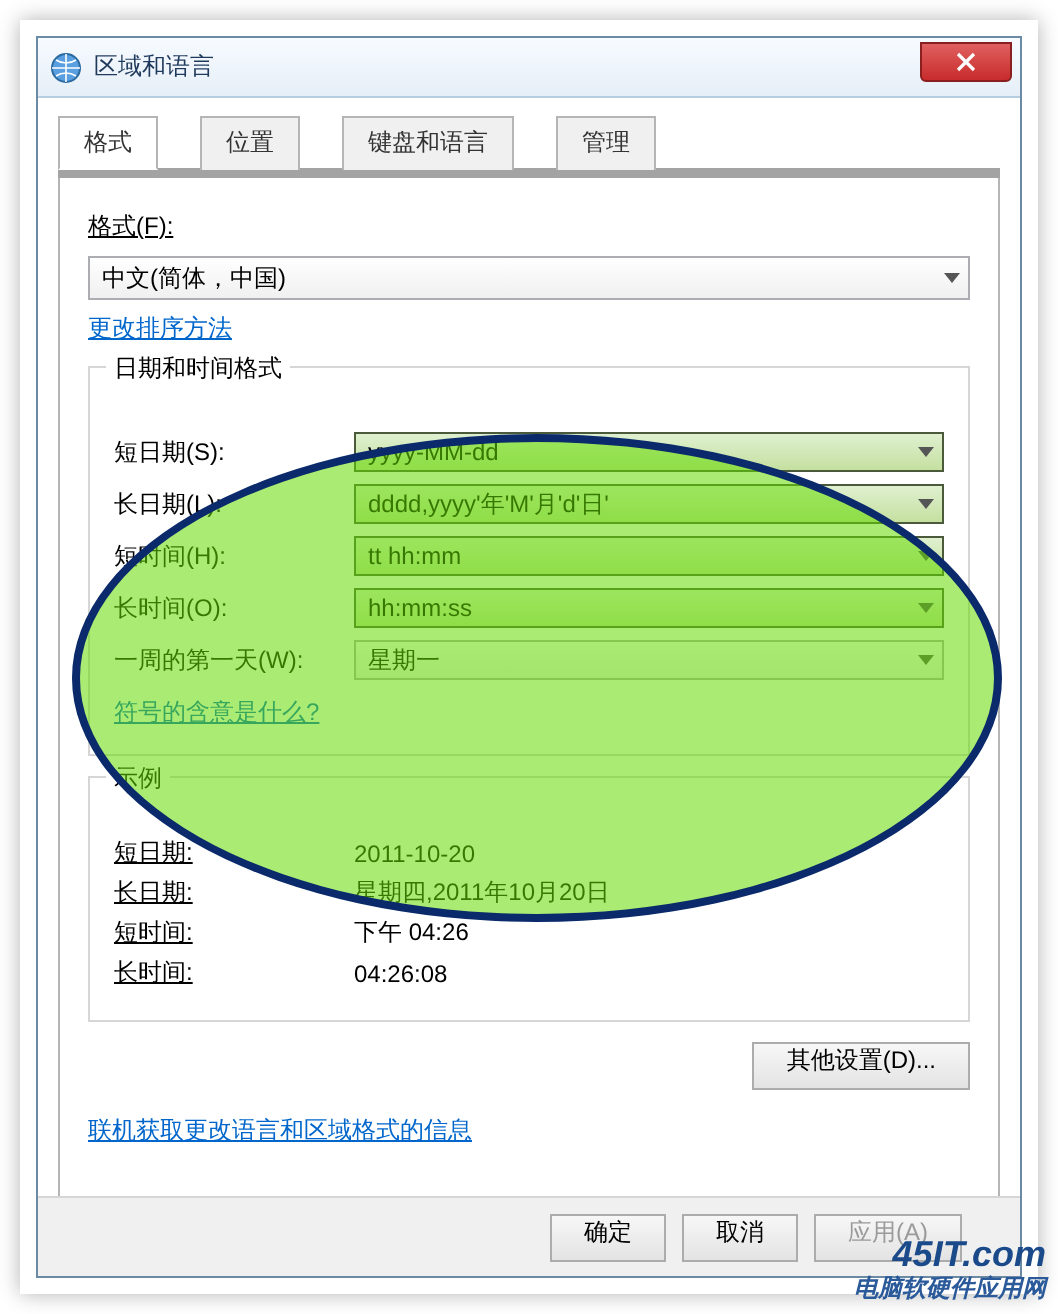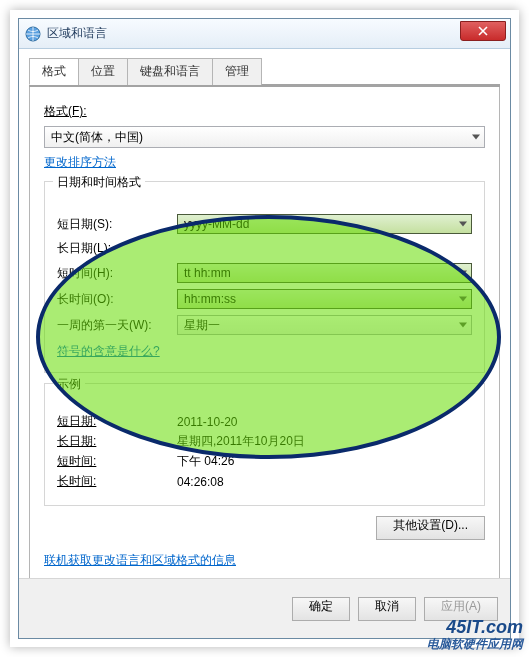--- a/index.html
+++ b/index.html
@@ -5,40 +5,40 @@
   * { box-sizing: border-box; font-family: "Microsoft YaHei", "Segoe UI", Tahoma, sans-serif; font-size: 12px; }
   body { margin: 0; width: 529px; height: 657px; background: #fff; position: relative; }
   .shadow-outer { position: absolute; left: 10px; top: 10px; width: 509px; height: 637px; box-shadow: 0 0 10px rgba(0,0,0,0.3); }
   .window { position: absolute; left: 18px; top: 18px; width: 493px; height: 621px; border: 1px solid #6b8aa3; background: #fff; }
   .titlebar { height: 30px; background: linear-gradient(#f7fbff,#e5eef7); border-bottom: 1px solid #b7cde0; display: flex; align-items: center; padding: 0 6px; position: relative; }
   .titlebar .globe { width: 16px; height: 16px; margin-right: 6px; display: inline-block; }
   .titlebar .title { color: #1e395b; font-size: 12px; }
   .close-btn { position: absolute; right: 4px; top: 2px; width: 46px; height: 20px; background: linear-gradient(#e06060,#c82b2b); border: 1px solid #8a1f1f; border-radius: 0 0 3px 3px; display: flex; align-items: center; justify-content: center; }
   .close-btn svg { width: 10px; height: 10px; }
   .client { padding: 8px 10px 10px 10px; }
-  .tabs { display: flex; border-bottom: 3px solid #a3a3a3; }
+  .tabs { display: flex; border-bottom: 5px solid #a3a3a3; gap: 22px; }
   .tab { padding: 4px 12px; border: 1px solid #b5b5b5; border-bottom: none; margin-right: -1px; background: #f0f0f0; color: #333; position: relative; top: 1px; }
   .tab.active { background: #fff; border-bottom: 1px solid #fff; }
   .tabpanel { border: 1px solid #b5b5b5; border-top: none; padding: 12px 14px; height: 520px; position: relative; background: #fff; }
   .section-label { margin: 4px 0 6px 0; text-decoration: underline; }
   .wide-select { width: 100%; height: 22px; border: 1px solid #abadb3; background: linear-gradient(#fff,#f0f0f0); padding: 0 20px 0 6px; display: flex; align-items: center; position: relative; }
   .select-arrow { position: absolute; right: 4px; top: 50%; transform: translateY(-50%); border-left: 4px solid transparent; border-right: 4px solid transparent; border-top: 5px solid #555; }
   .link { color: #0066cc; text-decoration: underline; cursor: pointer; display: inline-block; }
   .group { border: 1px solid #d6d6d6; margin-top: 10px; padding: 26px 12px 12px 12px; position: relative; }
   .group-title { position: absolute; top: -8px; left: 8px; background: #fff; padding: 0 4px; }
   .row { display: flex; align-items: center; margin: 6px 0; }
   .row .lbl { width: 120px; }
   .row .combo { flex: 1; height: 20px; border: 1px solid #4a5a3a; background: linear-gradient(#dff0d0,#c5e0a0); position: relative; padding: 0 20px 0 6px; display: flex; align-items: center; }
   .row .combo.plain { border: 1px solid #abadb3; background: linear-gradient(#fff,#f0f0f0); }
   .example-grid .row { margin: 3px 0; }
   .example-grid .lbl { width: 120px; text-decoration: underline; }
   .btn { height: 24px; padding: 0 16px; border: 1px solid #acacac; background: linear-gradient(#f7f7f7,#e3e3e3); display: inline-flex; align-items: flex-start; justify-content: center; cursor: pointer; }
   .btn.disabled { color: #9a9a9a; }
   .btn-row-right { display: flex; justify-content: flex-end; margin-top: 10px; }
-  .bottombar { position: absolute; left: 0; right: 0; bottom: 0; height: 60px; background: #f0f0f0; border-top: 1px solid #d6d6d6; display: flex; align-items: center; justify-content: flex-end; padding: 0 12px; gap: 8px; }
+  .bottombar { position: absolute; left: 0; right: 0; bottom: 0; height: 40px; background: #f0f0f0; border-top: 1px solid #d6d6d6; display: flex; align-items: center; justify-content: flex-end; padding: 0 29px; gap: 8px; }
   .highlight-ellipse { position: absolute; left: 6px; top: 128px; width: 465px; height: 244px; border-radius: 50%; background: rgba(100,220,0,0.55); border: 4px solid #0a2a6b; pointer-events: none; z-index: 5; }
   .watermark { position: absolute; right: 6px; bottom: 6px; font-size: 11px; color: #2a5a9a; font-weight: bold; font-style: italic; text-align: right; line-height: 1.1; }
   .watermark .big { font-size: 18px; color: #1a4a8a; }
 </style>
 </head>
 <body>
 
 <div class="shadow-outer"></div>
 
 <div class="window">
@@ -80,20 +80,24 @@
 
         <div class="row">
           <div class="lbl">短日期(S):</div>
           <div class="combo">
             <span>yyyy-MM-dd</span>
             <span class="select-arrow"></span>
           </div>
         </div>
         <div class="row">
           <div class="lbl">长日期(L):</div>
+          <div class="combo">
+            <span>dddd,yyyy'年'M'月'd'日'</span>
+            <span class="select-arrow"></span>
+          </div>
         </div>
         <div class="row">
           <div class="lbl">短时间(H):</div>
           <div class="combo">
             <span>tt hh:mm</span>
             <span class="select-arrow"></span>
           </div>
         </div>
         <div class="row">
           <div class="lbl">长时间(O):</div>

